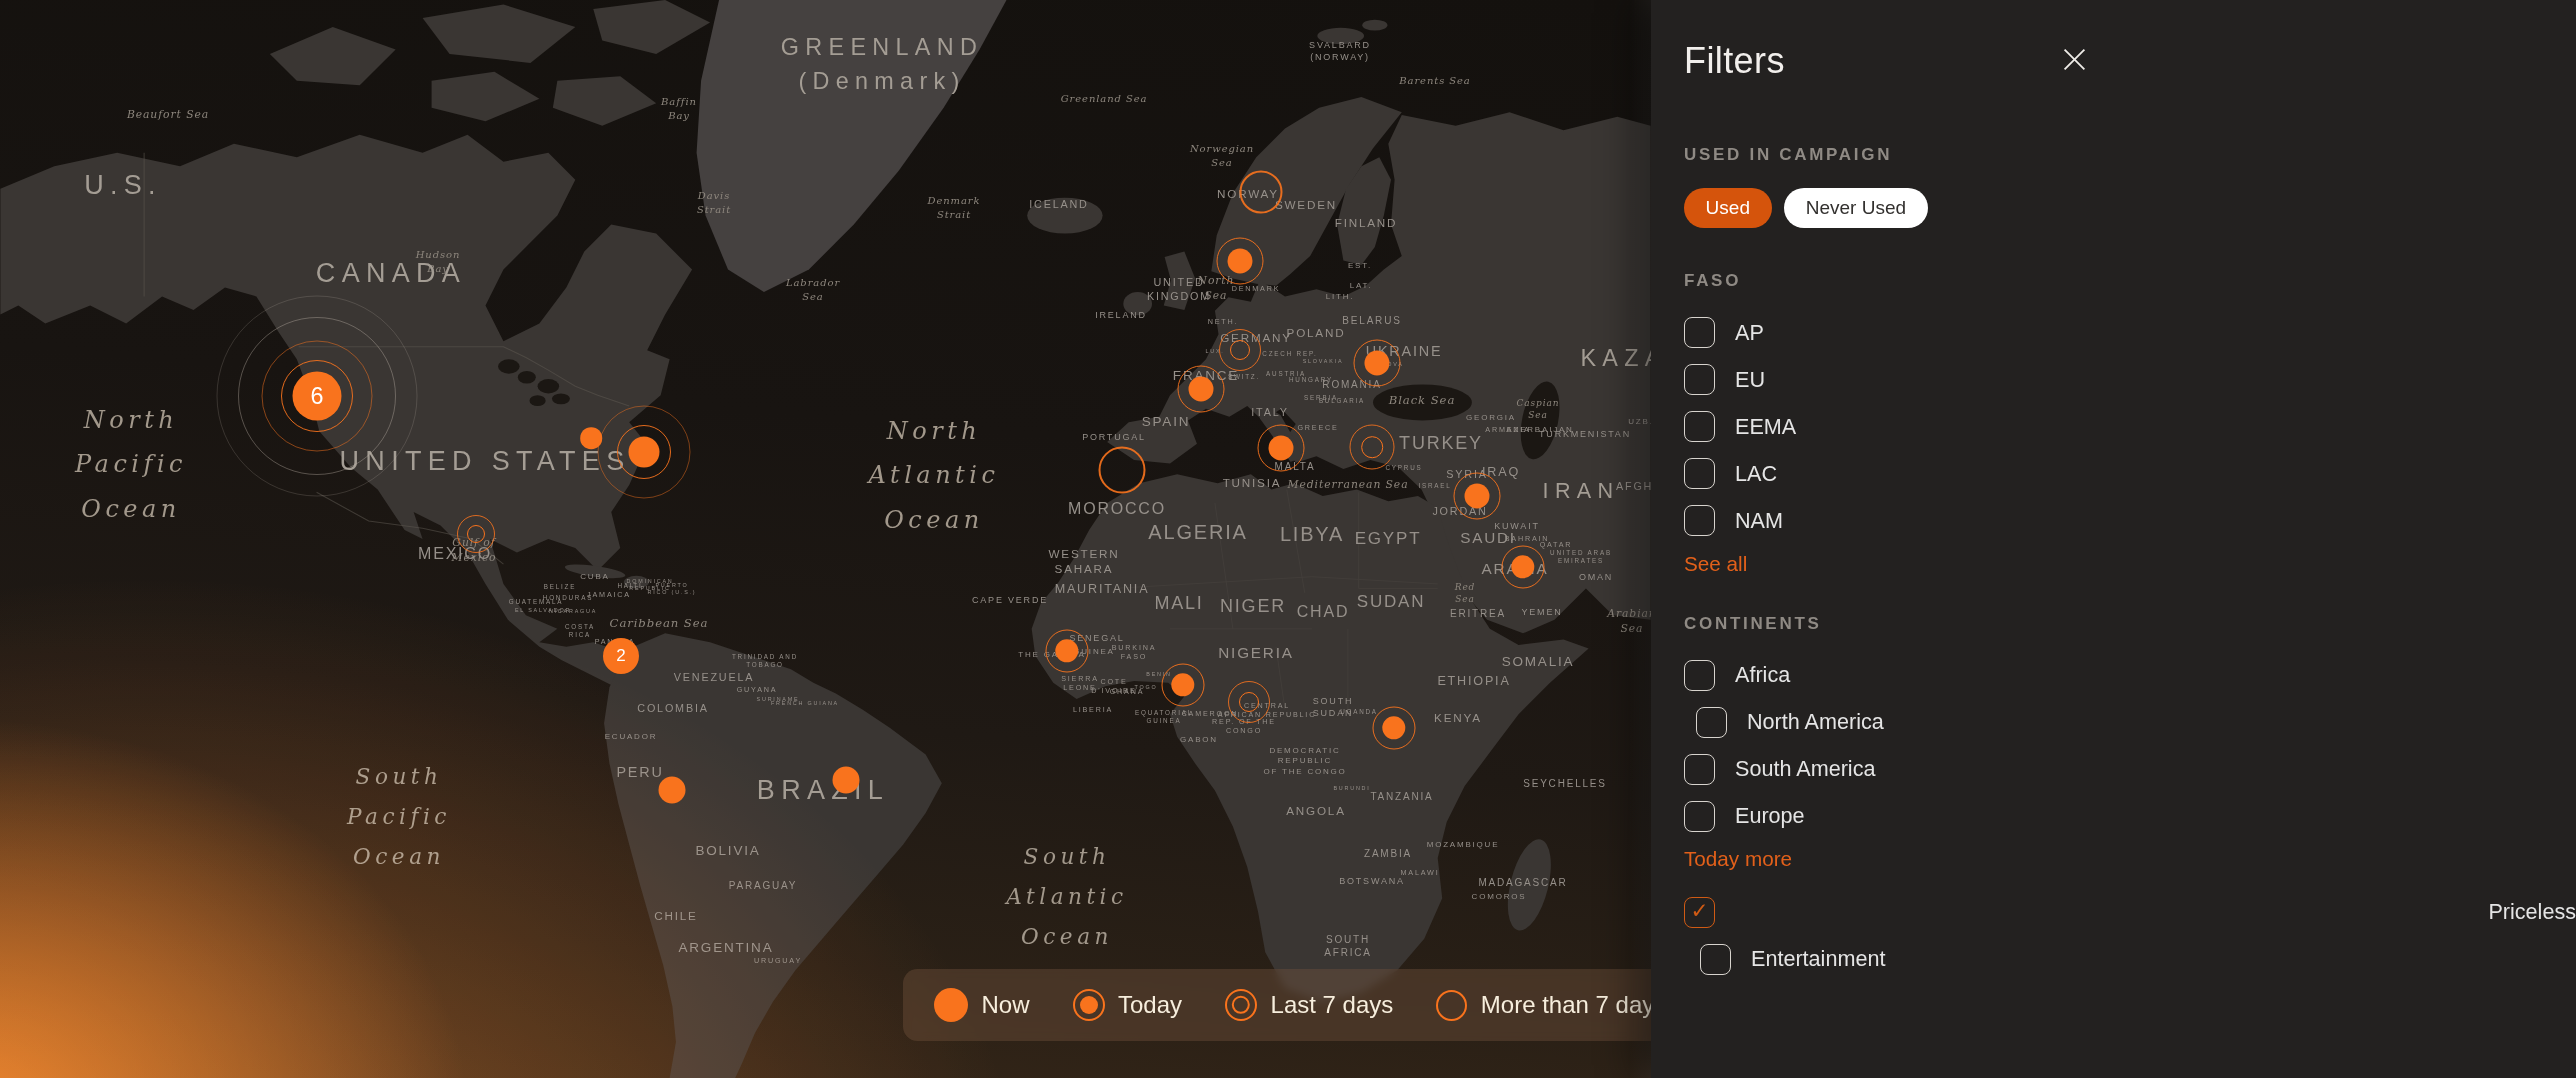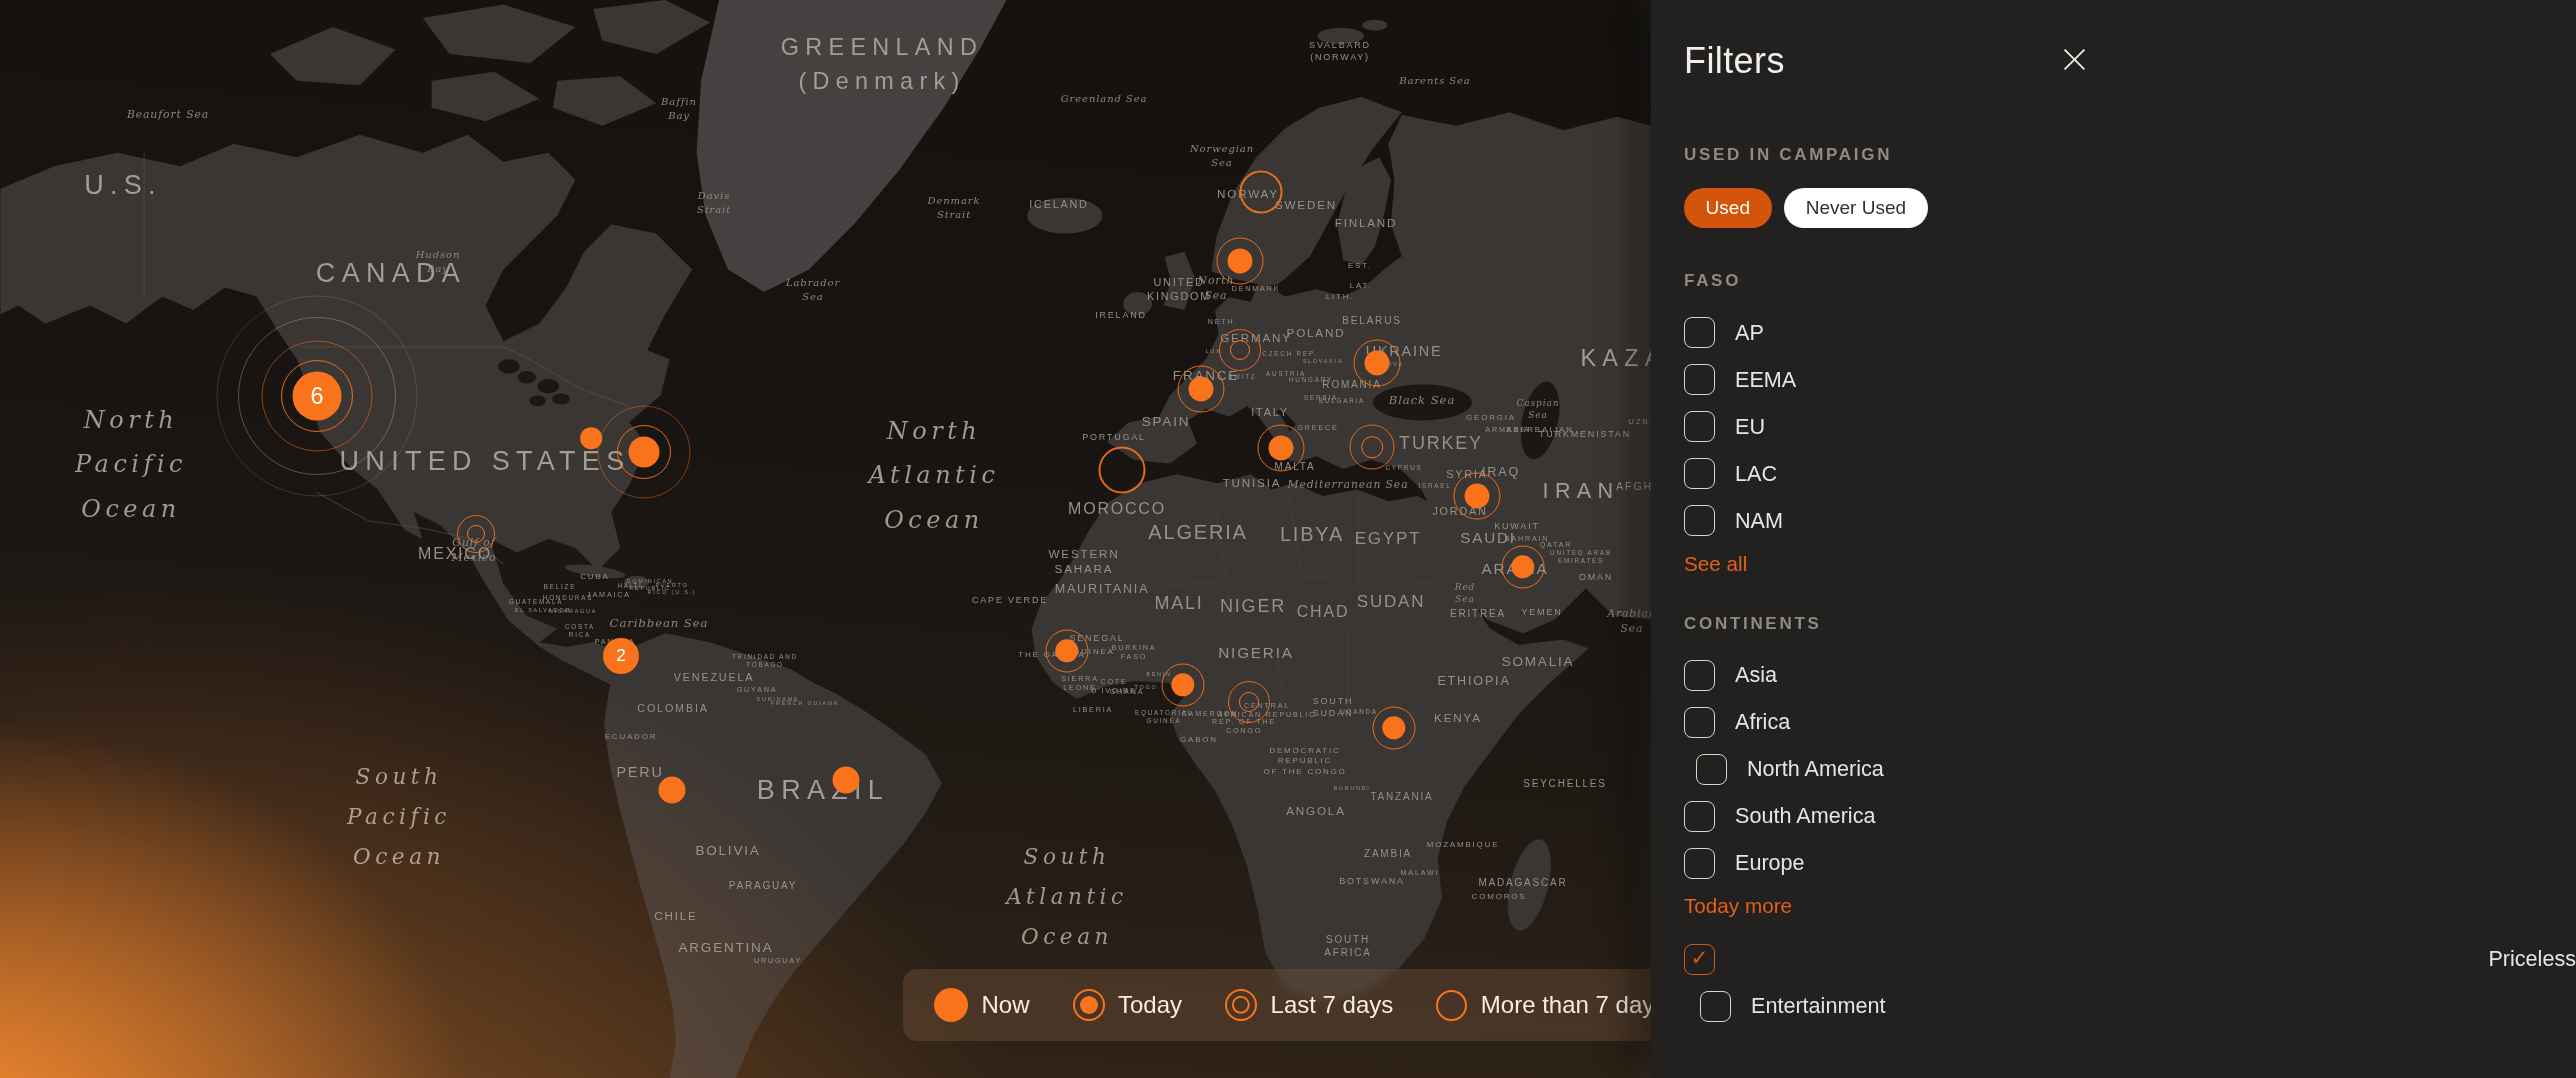--- a/index.html
+++ b/index.html
@@ -470,43 +470,39 @@
       </div>
 
     <div class="sec-head sh-teams">FASO</div>
     <div class="checklist" id="teams-list">
         <div class="check-row" style="margin-left: 0px;">
           <span class="cb"></span>
           <span class="check-label">AP</span>
         </div>
         <div class="check-row" style="margin-left: 0px;">
           <span class="cb"></span>
+          <span class="check-label">EU</span>
+        </div>
+        <div class="check-row" style="margin-left: 0px;">
+          <span class="cb"></span>
           <span class="check-label">EEMA</span>
-        </div>
-        <div class="check-row" style="margin-left: 0px;">
-          <span class="cb"></span>
-          <span class="check-label">EU</span>
         </div>
         <div class="check-row" style="margin-left: 0px;">
           <span class="cb"></span>
           <span class="check-label">LAC</span>
         </div>
         <div class="check-row" style="margin-left: 0px;">
           <span class="cb"></span>
           <span class="check-label">NAM</span>
         </div>
       </div>
     <a class="link">See all</a>
 
     <div class="sec-head sh-continents">CONTINENTS</div>
     <div class="checklist" id="continents-list">
-        <div class="check-row" style="margin-left: 0px;">
-          <span class="cb"></span>
-          <span class="check-label">Asia</span>
-        </div>
         <div class="check-row" style="margin-left: 0px;">
           <span class="cb"></span>
           <span class="check-label">Africa</span>
         </div>
         <div class="check-row" style="margin-left: 12px;">
           <span class="cb"></span>
           <span class="check-label">North America</span>
         </div>
         <div class="check-row" style="margin-left: 0px;">
           <span class="cb"></span>

